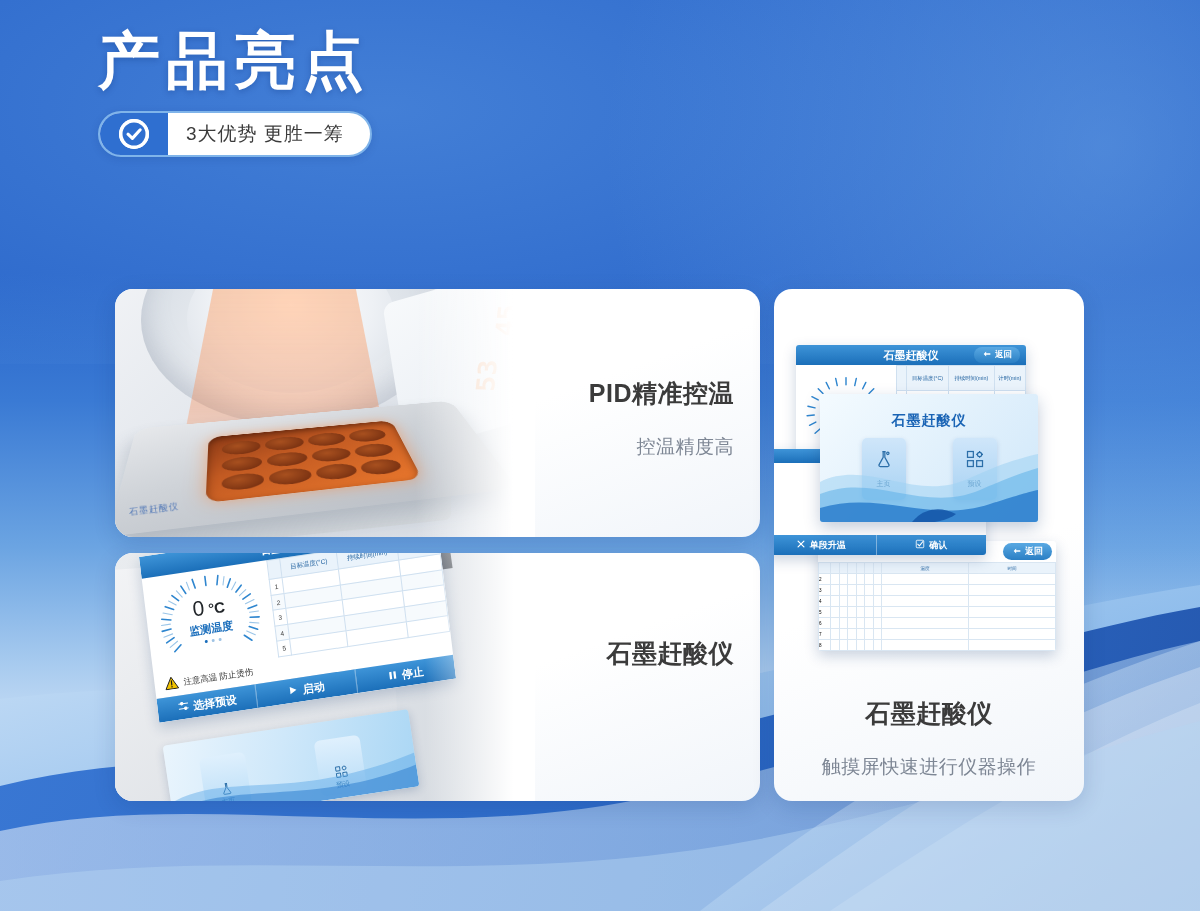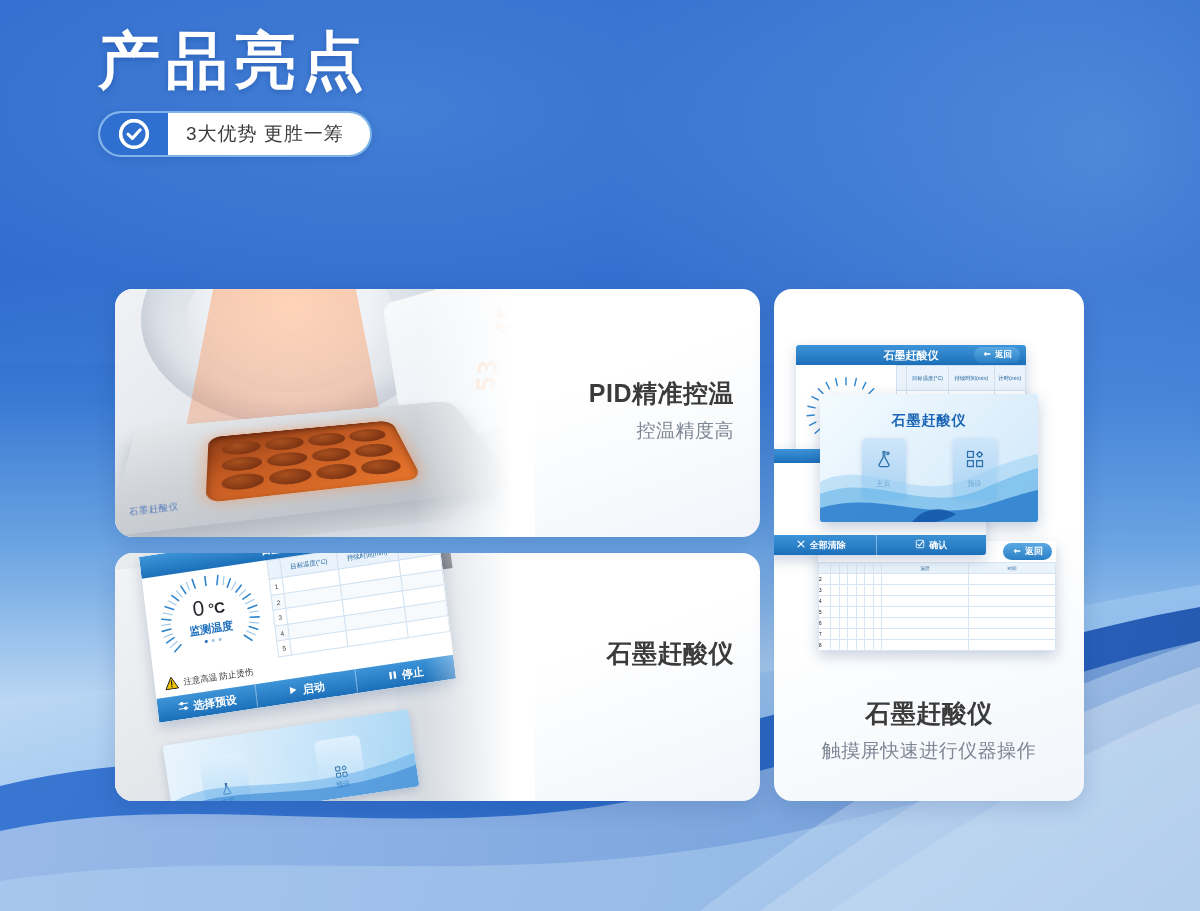--- a/index.html
+++ b/index.html
@@ -81,21 +81,21 @@
   #card-pid   { left: 0;   top: 0;   width: 645px; height: 248px; }
   #card-seg   { left: 0;   top: 264px; width: 645px; height: 248px; }
   #card-android { left: 659px; top: 0; width: 310px; height: 512px; }
 
   .card-text { position: absolute; right: 26px; text-align: right; }
   .card-title {
     font-size: 25px; font-weight: 700; color: #3b3b3b; letter-spacing: .5px;
     white-space: nowrap;
   }
   .card-sub {
-    margin-top: 8px; font-size: 19px; color: #7d8694; letter-spacing: .5px;
+    margin-top: 24px; font-size: 19px; color: #7d8694; letter-spacing: .5px;
     white-space: nowrap;
     font-family: Liberation Mono, monospace;
   }
   #card-pid .card-text { top: 88px; width: 240px; }
   #card-seg .card-text { top: 84px; width: 260px; }
   #card-android .card-text {
     right: 0; left: 0; top: 408px; text-align: center; width: 100%;
   }
   #card-android .card-title { font-size: 25px; }
   #card-android .card-sub { font-size: 19px; }
@@ -778,21 +778,21 @@
             </table>
         </div>
         <div class="leftfoot">
           <div class="lb">
             <span>
               <svg width="10" height="10" viewBox="0 0 24 24" stroke="#ffffff" stroke-width="3" stroke-linecap="round">
                 <line x1="5" y1="5" x2="19" y2="19"></line>
                   <line x1="19" y1="5" x2="5" y2="19"></line>
               </svg>
             </span>
-            <span>全部清除</span>
+            <span>单段升温</span>
           </div>
           <div class="lb">
             <span>
               <svg width="10" height="10" viewBox="0 0 24 24" fill="none" stroke="#ffffff" stroke-width="2">
                 <rect x="3" y="3" width="18" height="18" rx="2"></rect>
                 <path d="M6.5 12.5 L10.5 16.5 L19 6" stroke-width="2.6" stroke-linecap="round" stroke-linejoin="round"></path>
               </svg>
             </span>
             <span>确认</span>
           </div>

